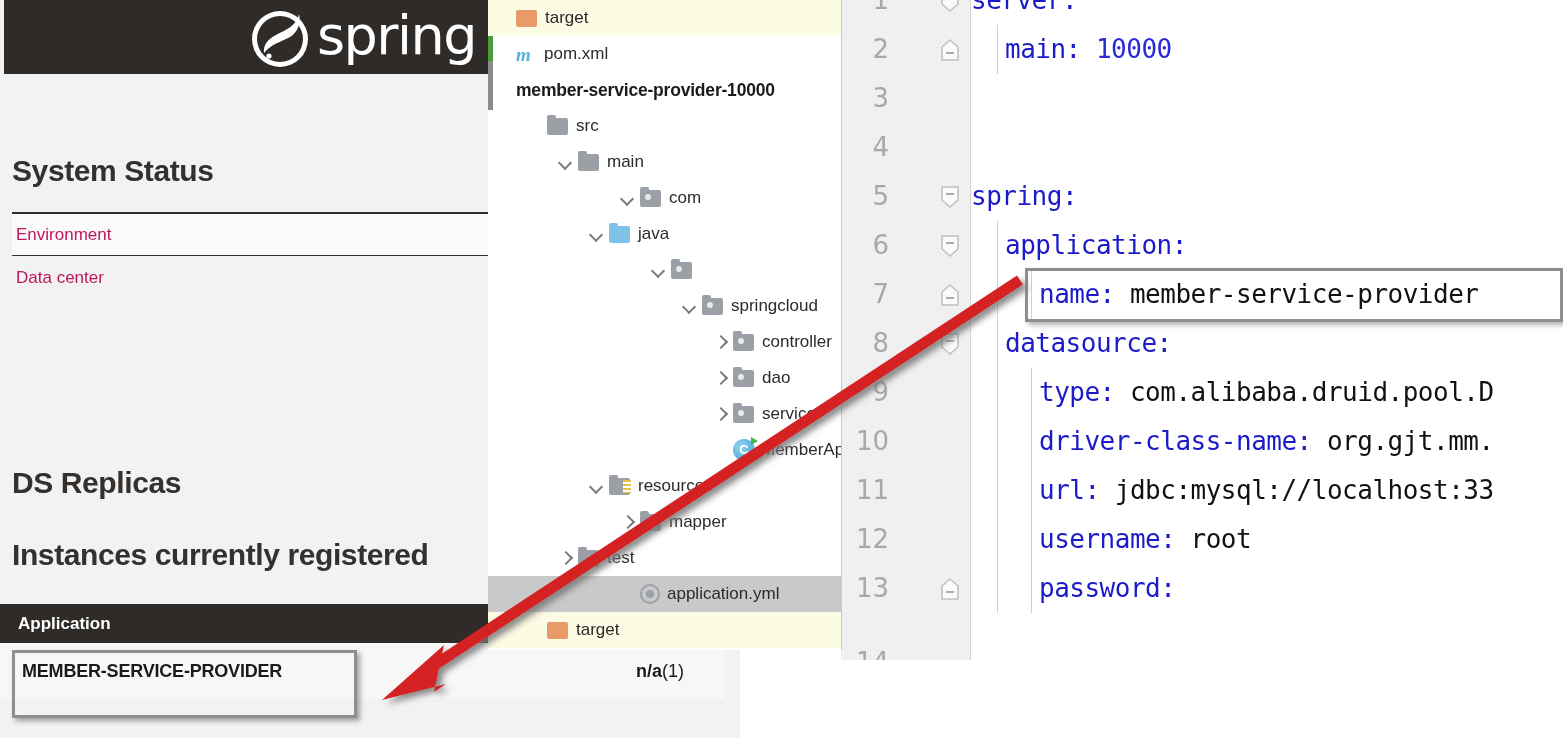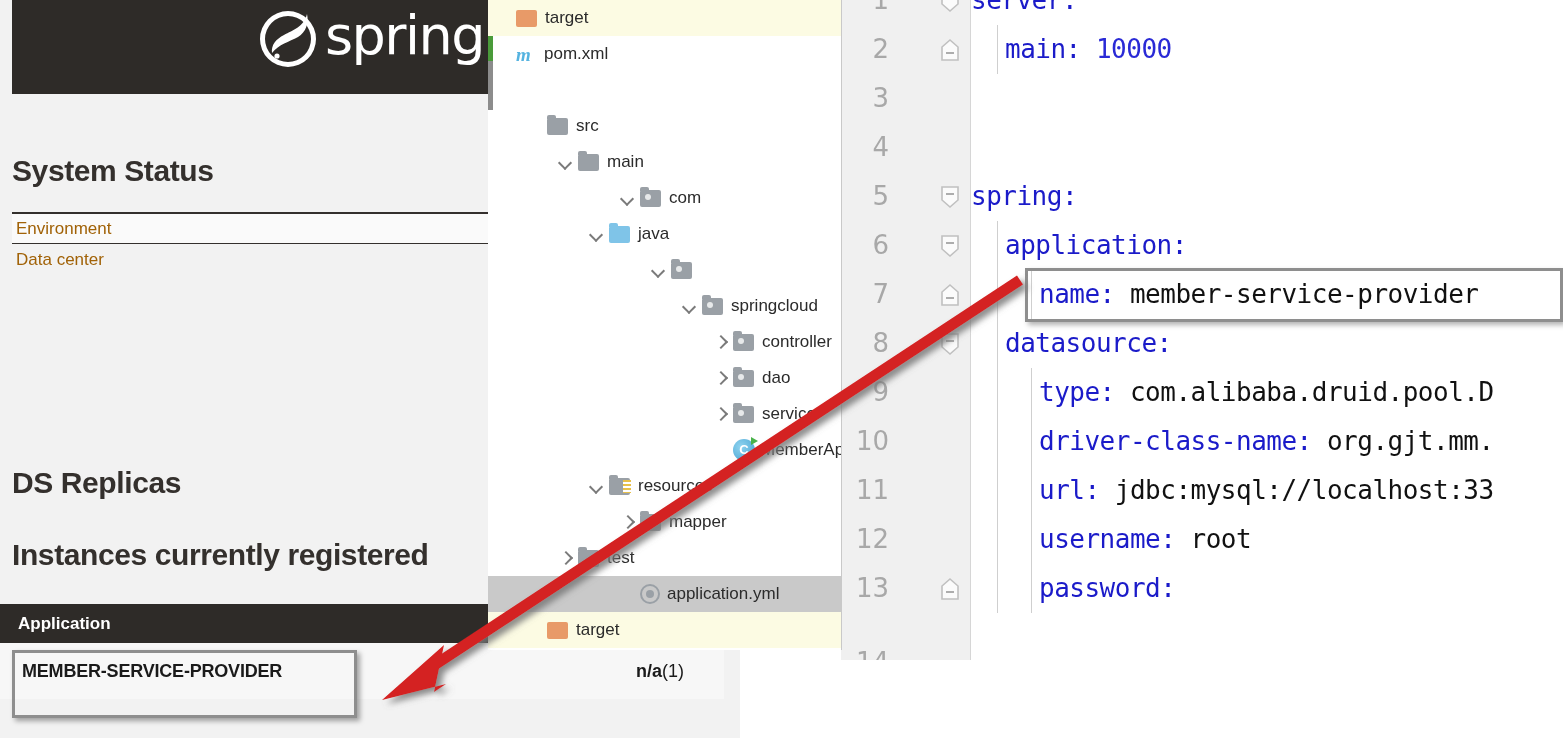--- a/index.html
+++ b/index.html
@@ -18,22 +18,22 @@
   
   #eureka {
     position: absolute;
     left: 0; top: 0;
     width: 740px; height: 738px;
     background: #f2f2f2;
     overflow: hidden;
   }
   #eureka-header {
     position: absolute;
-    left: 12px; top: 0;
-    width: 490px; height: 94px;
+    left: 4px; top: 0;
+    width: 490px; height: 74px;
     background: #2e2b28;
   }
   .spring-logo {
     position: absolute;
     right: 18px; top: 8px;
     display: flex;
     align-items: center;
     gap: 6px;
   }
   .spring-leaf {
@@ -66,25 +66,25 @@
   #system-status-title {
     position: absolute;
     left: 12px; top: 60px;
   }
   #status-table {
     position: absolute;
     left: 12px; top: 118px;
     width: 482px;
   }
   .status-row {
-    height: 32px;
+    height: 44px;
     display: flex;
     align-items: center;
     font-size: 17px;
-    color: #a16207;
+    color: #be185d;
     padding-left: 4px;
     box-sizing: border-box;
   }
   #status-row-environment {
     background: #fafafa;
     border-top: 2px solid #34302d;
     border-bottom: 1px solid #34302d;
   }
   #status-row-datacenter {
     background: #f2f2f2;
@@ -444,20 +444,21 @@
         <span>target</span>
       </div>
       <div class="tree-row" style="padding-left: 8px;">
         <span class="chev none"></span>
         <span class="mvn-ico">m</span>
         <span>pom.xml</span>
       </div>
       <div class="tree-row" style="padding-left: 8px;">
         <span class="chev none"></span>
         <span style="width: 0px; flex: 0 0 auto;"></span>
+        <span class="module-label">member-service-provider-10000</span>
       </div>
       <div class="tree-row" style="padding-left: 39px;">
         <span class="chev none"></span>
         <span class="folder-ico folder-grey"></span>
         <span>src</span>
       </div>
       <div class="tree-row" style="padding-left: 70px;">
         <span class="chev down"></span>
         <span class="folder-ico folder-grey"></span>
         <span>main</span>

